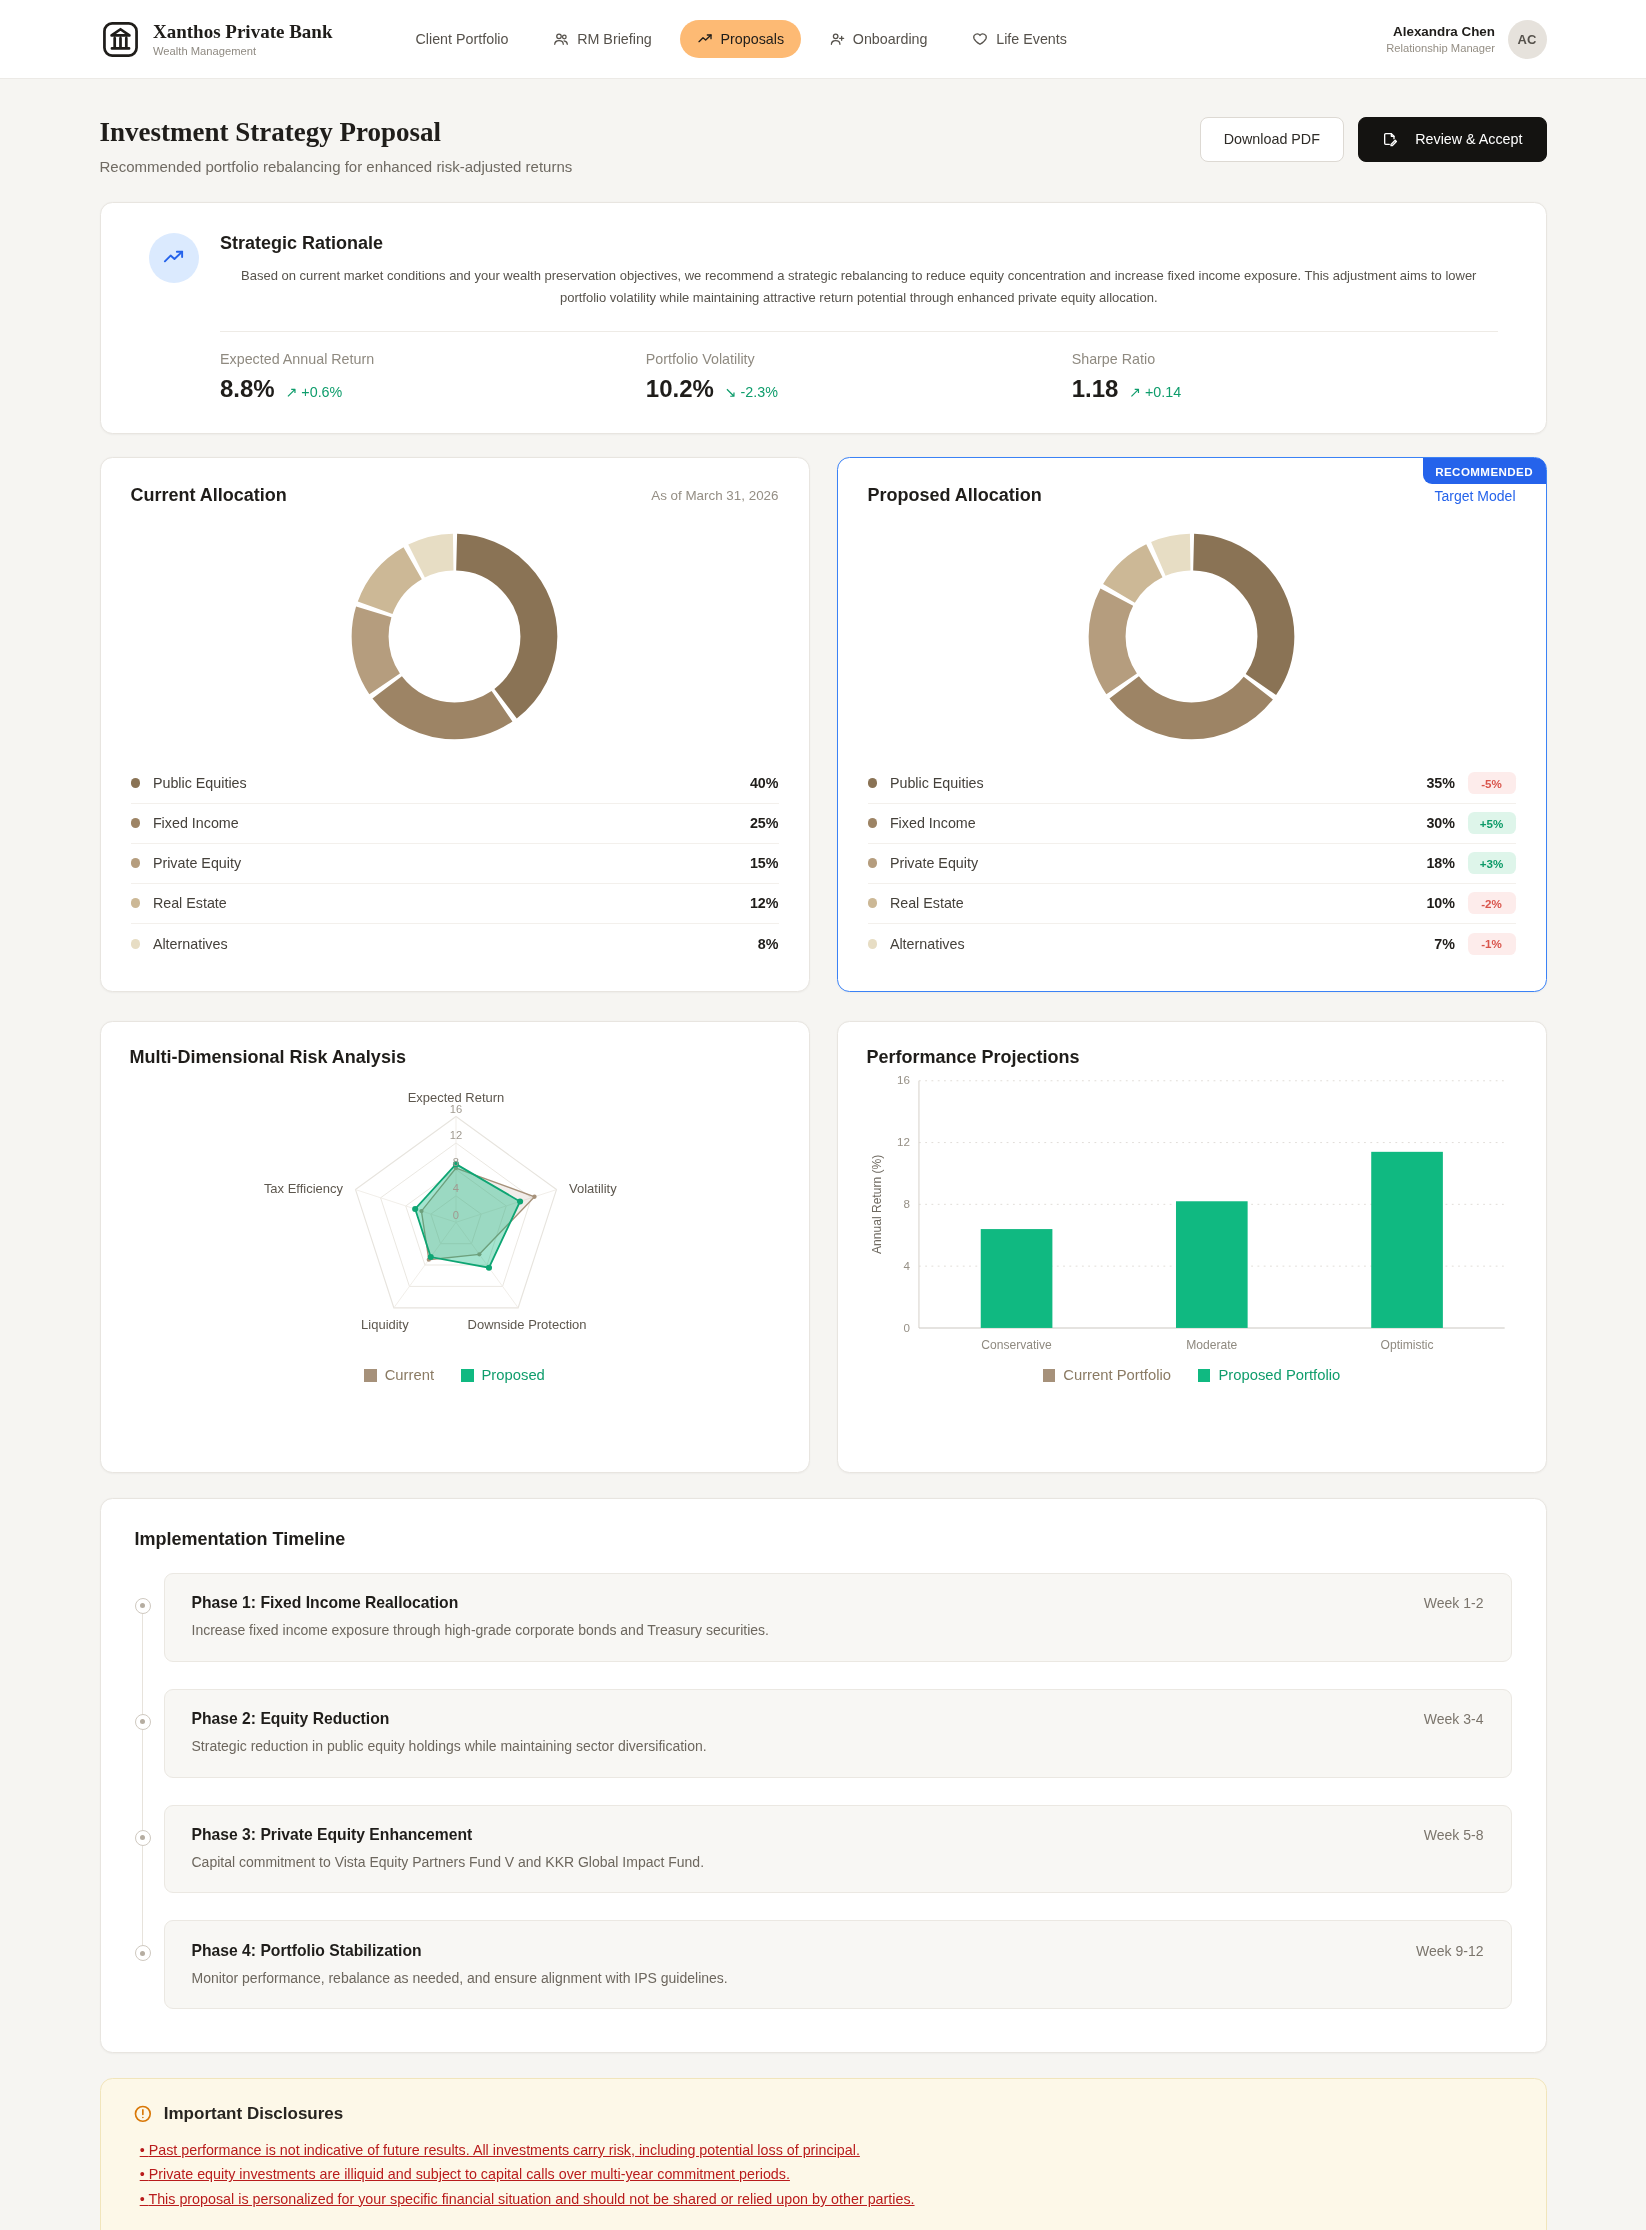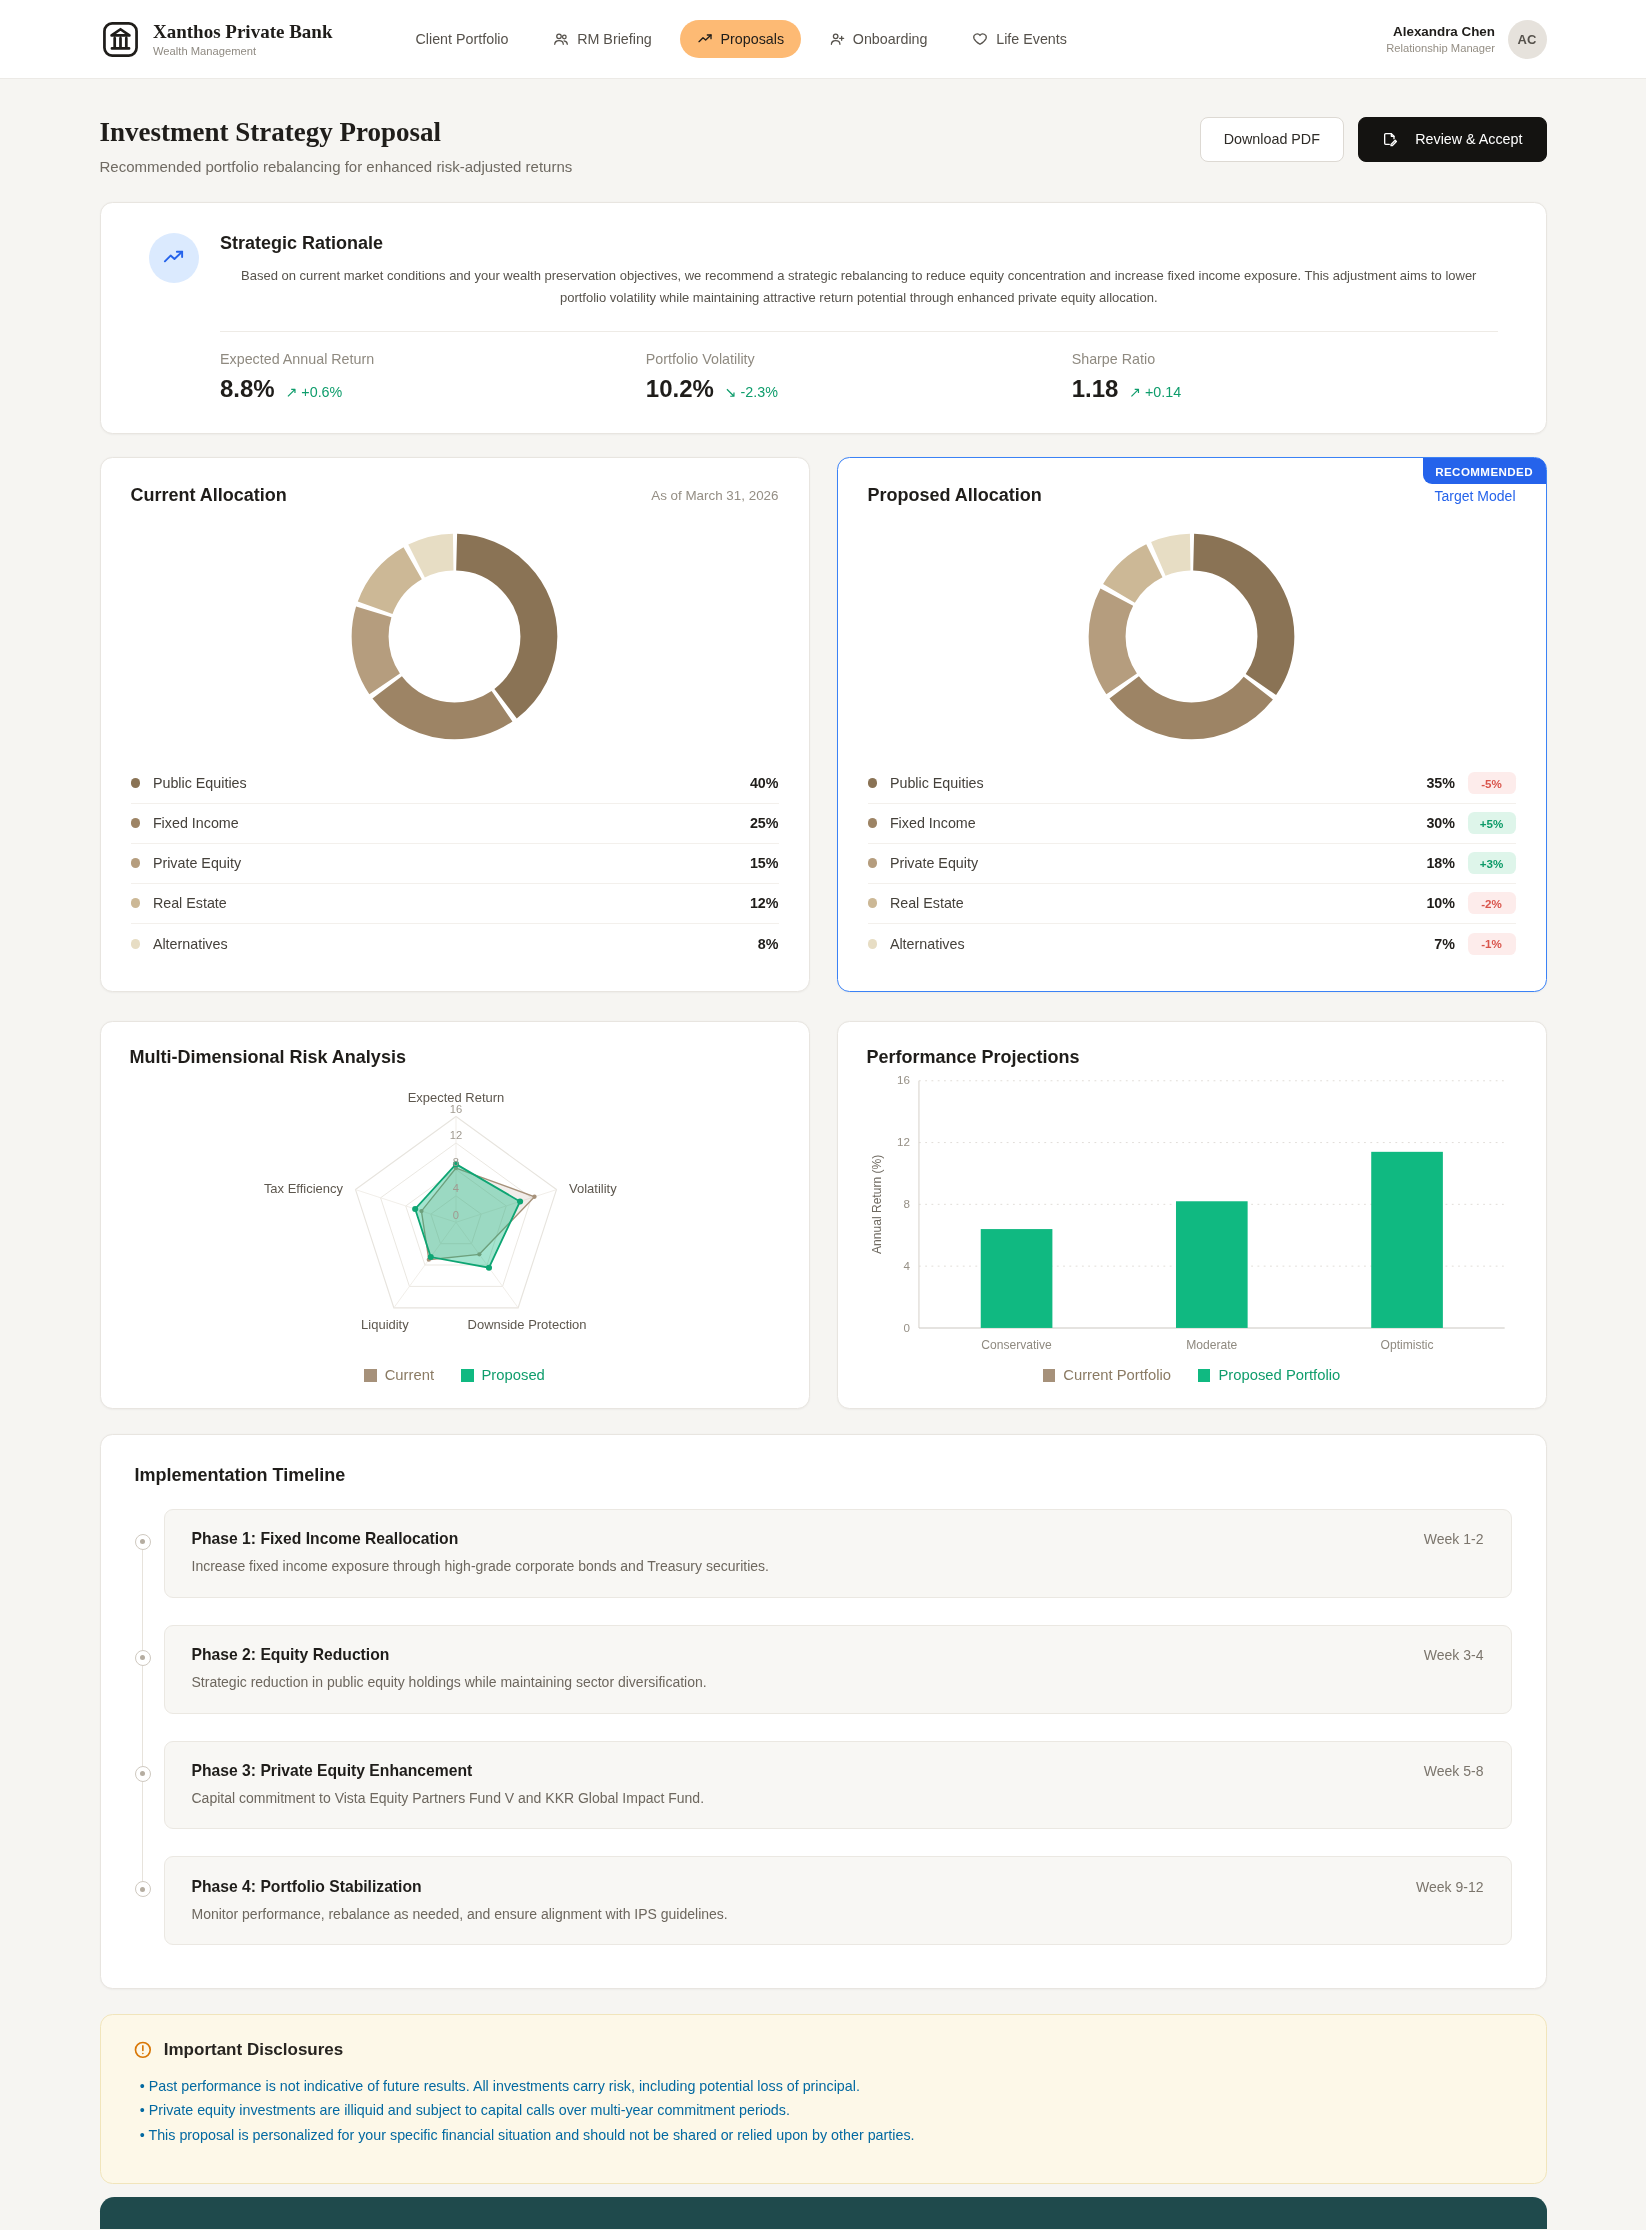--- a/index.html
+++ b/index.html
@@ -80,21 +80,21 @@
   .dot { width: 9.9px; height: 9.9px; border-radius: 50%; margin-right: 12.5px; flex: none; }
   .legend-label { font-size: 14.3px; color: #45413b; flex: 1; }
   .legend-pct { font-size: 14.3px; font-weight: 600; min-width: 47px; text-align: right; }
   .delta-badge { margin-left: 12.5px; font-size: 11.6px; font-weight: 600; min-width: 48px; text-align: center;
                  padding: 4.5px 0; border-radius: 6.3px; }
   .delta-badge.up { background: #def5ea; color: #0c9a67; }
   .delta-badge.down { background: #fdeceb; color: #d9544b; }
 
   
   .analysis-row { margin-top: 29px; }
-  .chart-card { padding: 25px 29px; height: 388px; overflow: hidden; }
+  .chart-card { padding: 25px 29px; height: 452px; overflow: hidden; }
   .chart-legend { display: flex; justify-content: center; align-items: center; gap: 27px; margin-top: 3.6px; }
   .chart-legend .entry { display: flex; align-items: center; gap: 8px; font-size: 14.8px; font-weight: 500; }
   .swatch { width: 12.5px; height: 12.5px; display: inline-block; }
 
   
   .timeline-card { margin-top: 25px; padding: 30px 34px 16px; }
   .tl-list { margin-top: 23px; position: relative; }
   .tl-line { position: absolute; left: 7.2px; top: 32px; bottom: 52px; width: 1.8px; background: #e7e3dc; }
   .tl-item { display: flex; align-items: flex-start; gap: 13px; margin-bottom: 27px; position: relative; }
   .tl-marker { width: 16px; height: 16px; border: 1.8px solid #cfc9c0; border-radius: 50%; background: #fff;
@@ -107,21 +107,21 @@
   .tl-week { font-size: 14px; color: #7b756c; }
   .tl-desc { font-size: 14px; color: #6d675e; margin-top: 9.9px; }
 
   
   .disc-card { margin-top: 25px; background: #fdf8e8; border: 0.9px solid #f1e5bb; border-radius: 12.5px; padding: 25px 32px 36px; }
   .disc-head { display: flex; align-items: center; gap: 11.6px; }
   .disc-icon { width: 19.7px; height: 19.7px; color: #d97706; }
   .disc-icon svg { width: 19.7px; height: 19.7px; }
   .disc-title { font-size: 17px; font-weight: 600; color: #272420; }
   .disc-list { margin-top: 13.4px; padding-left: 7.2px; }
-  .disc-item { font-size: 14.3px; color: #0369a1; line-height: 1.72; }
+  .disc-item { font-size: 14.3px; color: #b91c1c; line-height: 1.72; text-decoration: underline; }
   .disc-item::before { content: "• "; }
 
   .footer-strip { width: 1447px; margin: 12.5px auto 0; height: 32px; background: #1f4a4c; border-radius: 14.3px 14.3px 0 0; }
 </style>
 </head>
 <body>
 
 <header class="topnav">
   <div class="topnav-inner">
     <div class="brand">

